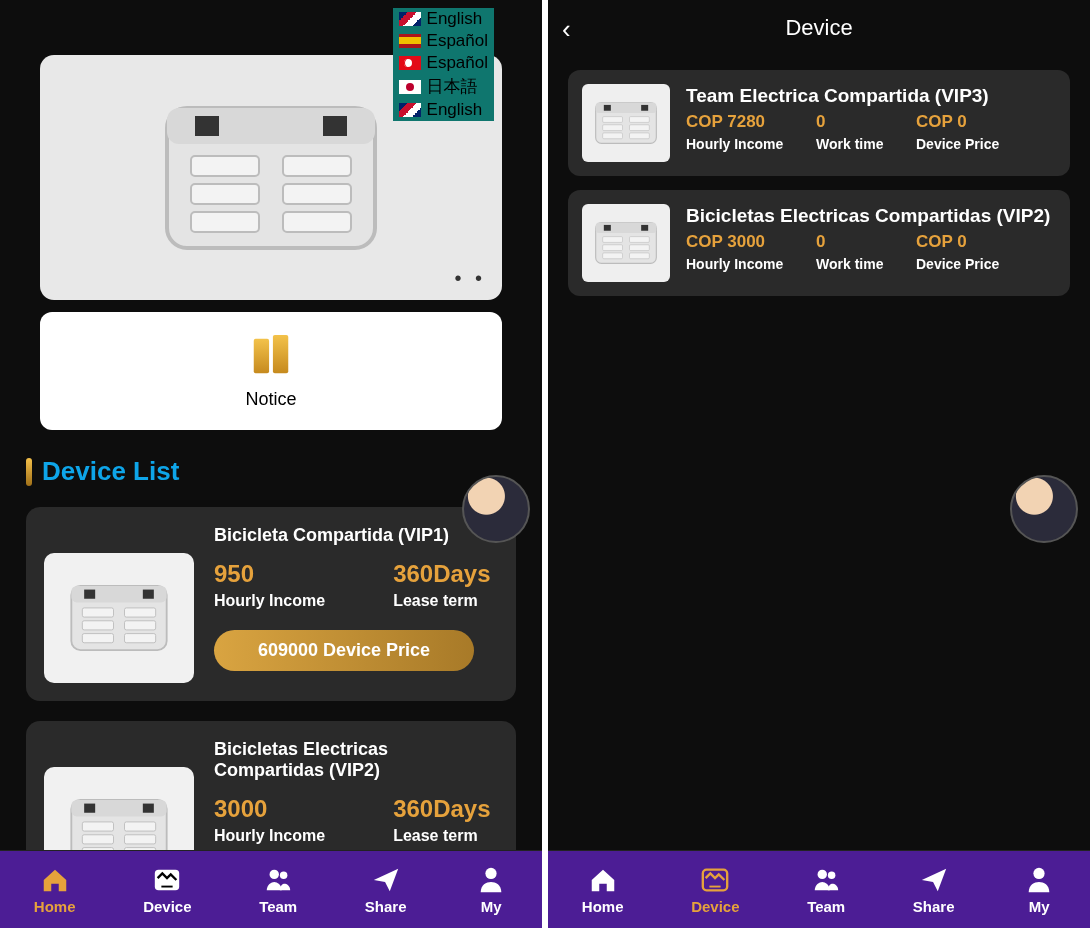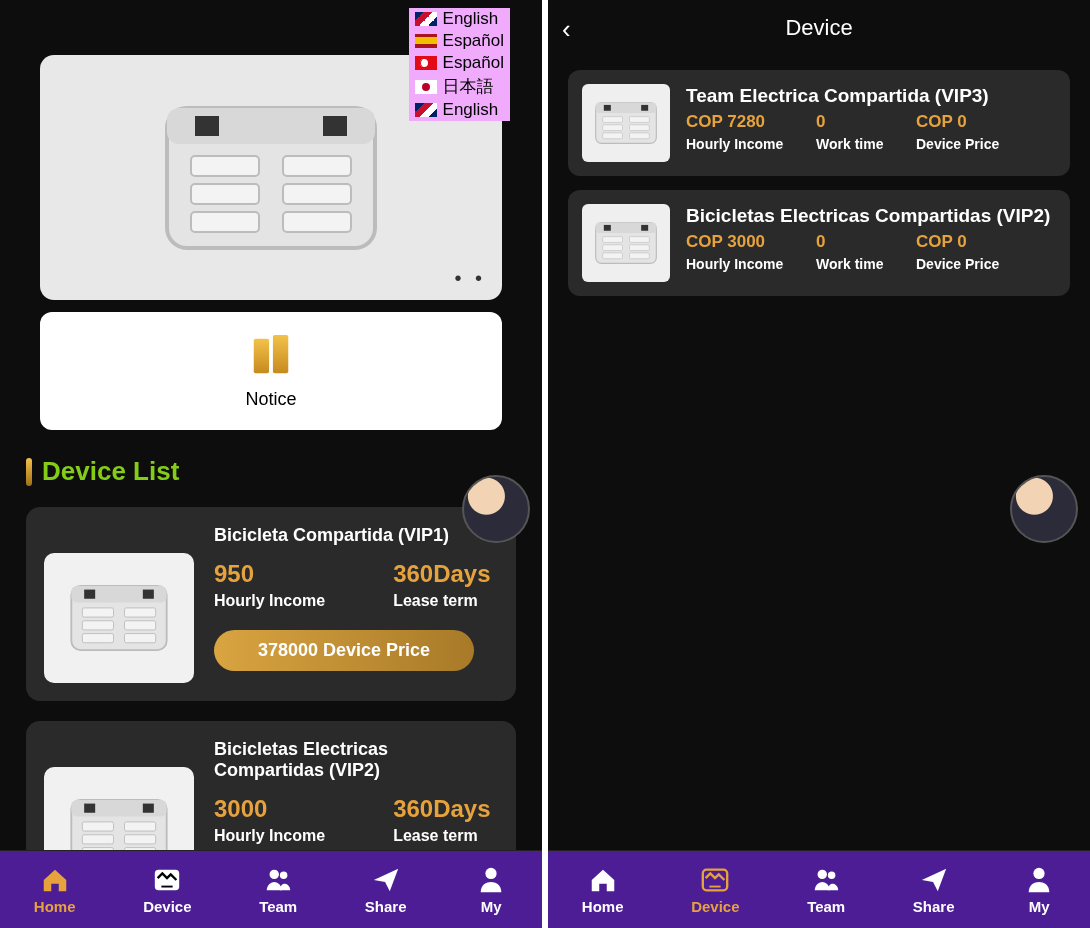--- a/index.html
+++ b/index.html
@@ -18,22 +18,22 @@
     background: #0d0d0d;
     position: relative;
     overflow: hidden;
   }
   .phone.right { width: 542px; }
 
   
   .lang-menu {
     position: absolute;
     top: 8px;
-    right: 32px;
-    background: #f0abfc;
+    right: 48px;
+    background: #0f766e;
     z-index: 20;
     font-size: 17px;
     color: #000;
   }
   .lang-menu .lang-row {
     display: flex;
     align-items: center;
     gap: 6px;
     padding: 1px 6px;
   }
@@ -79,21 +79,21 @@
   .mini-card .mini-icon { width:46px; height:46px; }
   .mini-card .mini-label { font-size:18px; color:#000; }
 
   .section-title-row {
     margin: 26px 0 0 26px;
     display:flex;
     align-items:center;
     gap:10px;
   }
   .section-bar { width:6px; height:28px; background:linear-gradient(#f5c04a,#a07018); border-radius:3px;}
-  .section-title { color:#84cc16; font-size:26px; font-weight:700;}
+  .section-title { color:#0ea5e9; font-size:26px; font-weight:700;}
 
   .list-card {
     margin: 20px 26px 10px 26px;
     background:#2a2a2a;
     border-radius:14px;
     padding:18px 18px 18px 18px;
     display:flex;
     gap:20px;
     position:relative;
   }
@@ -268,21 +268,21 @@
       <div class="list-metrics">
         <div class="metric">
           <div class="val">950</div>
           <div class="lab">Hourly Income</div>
         </div>
         <div class="metric">
           <div class="val">360Days</div>
           <div class="lab">Lease term</div>
         </div>
       </div>
-      <div class="price-pill">378000 Device Price</div>
+      <div class="price-pill">609000 Device Price</div>
     </div>
   </div>
 
   <div class="list-card" style="padding-bottom:6px">
     <div class="list-thumb">
       <svg>
           <use href="#devbox"></use>
         </svg>
     </div>
     <div class="list-body">

